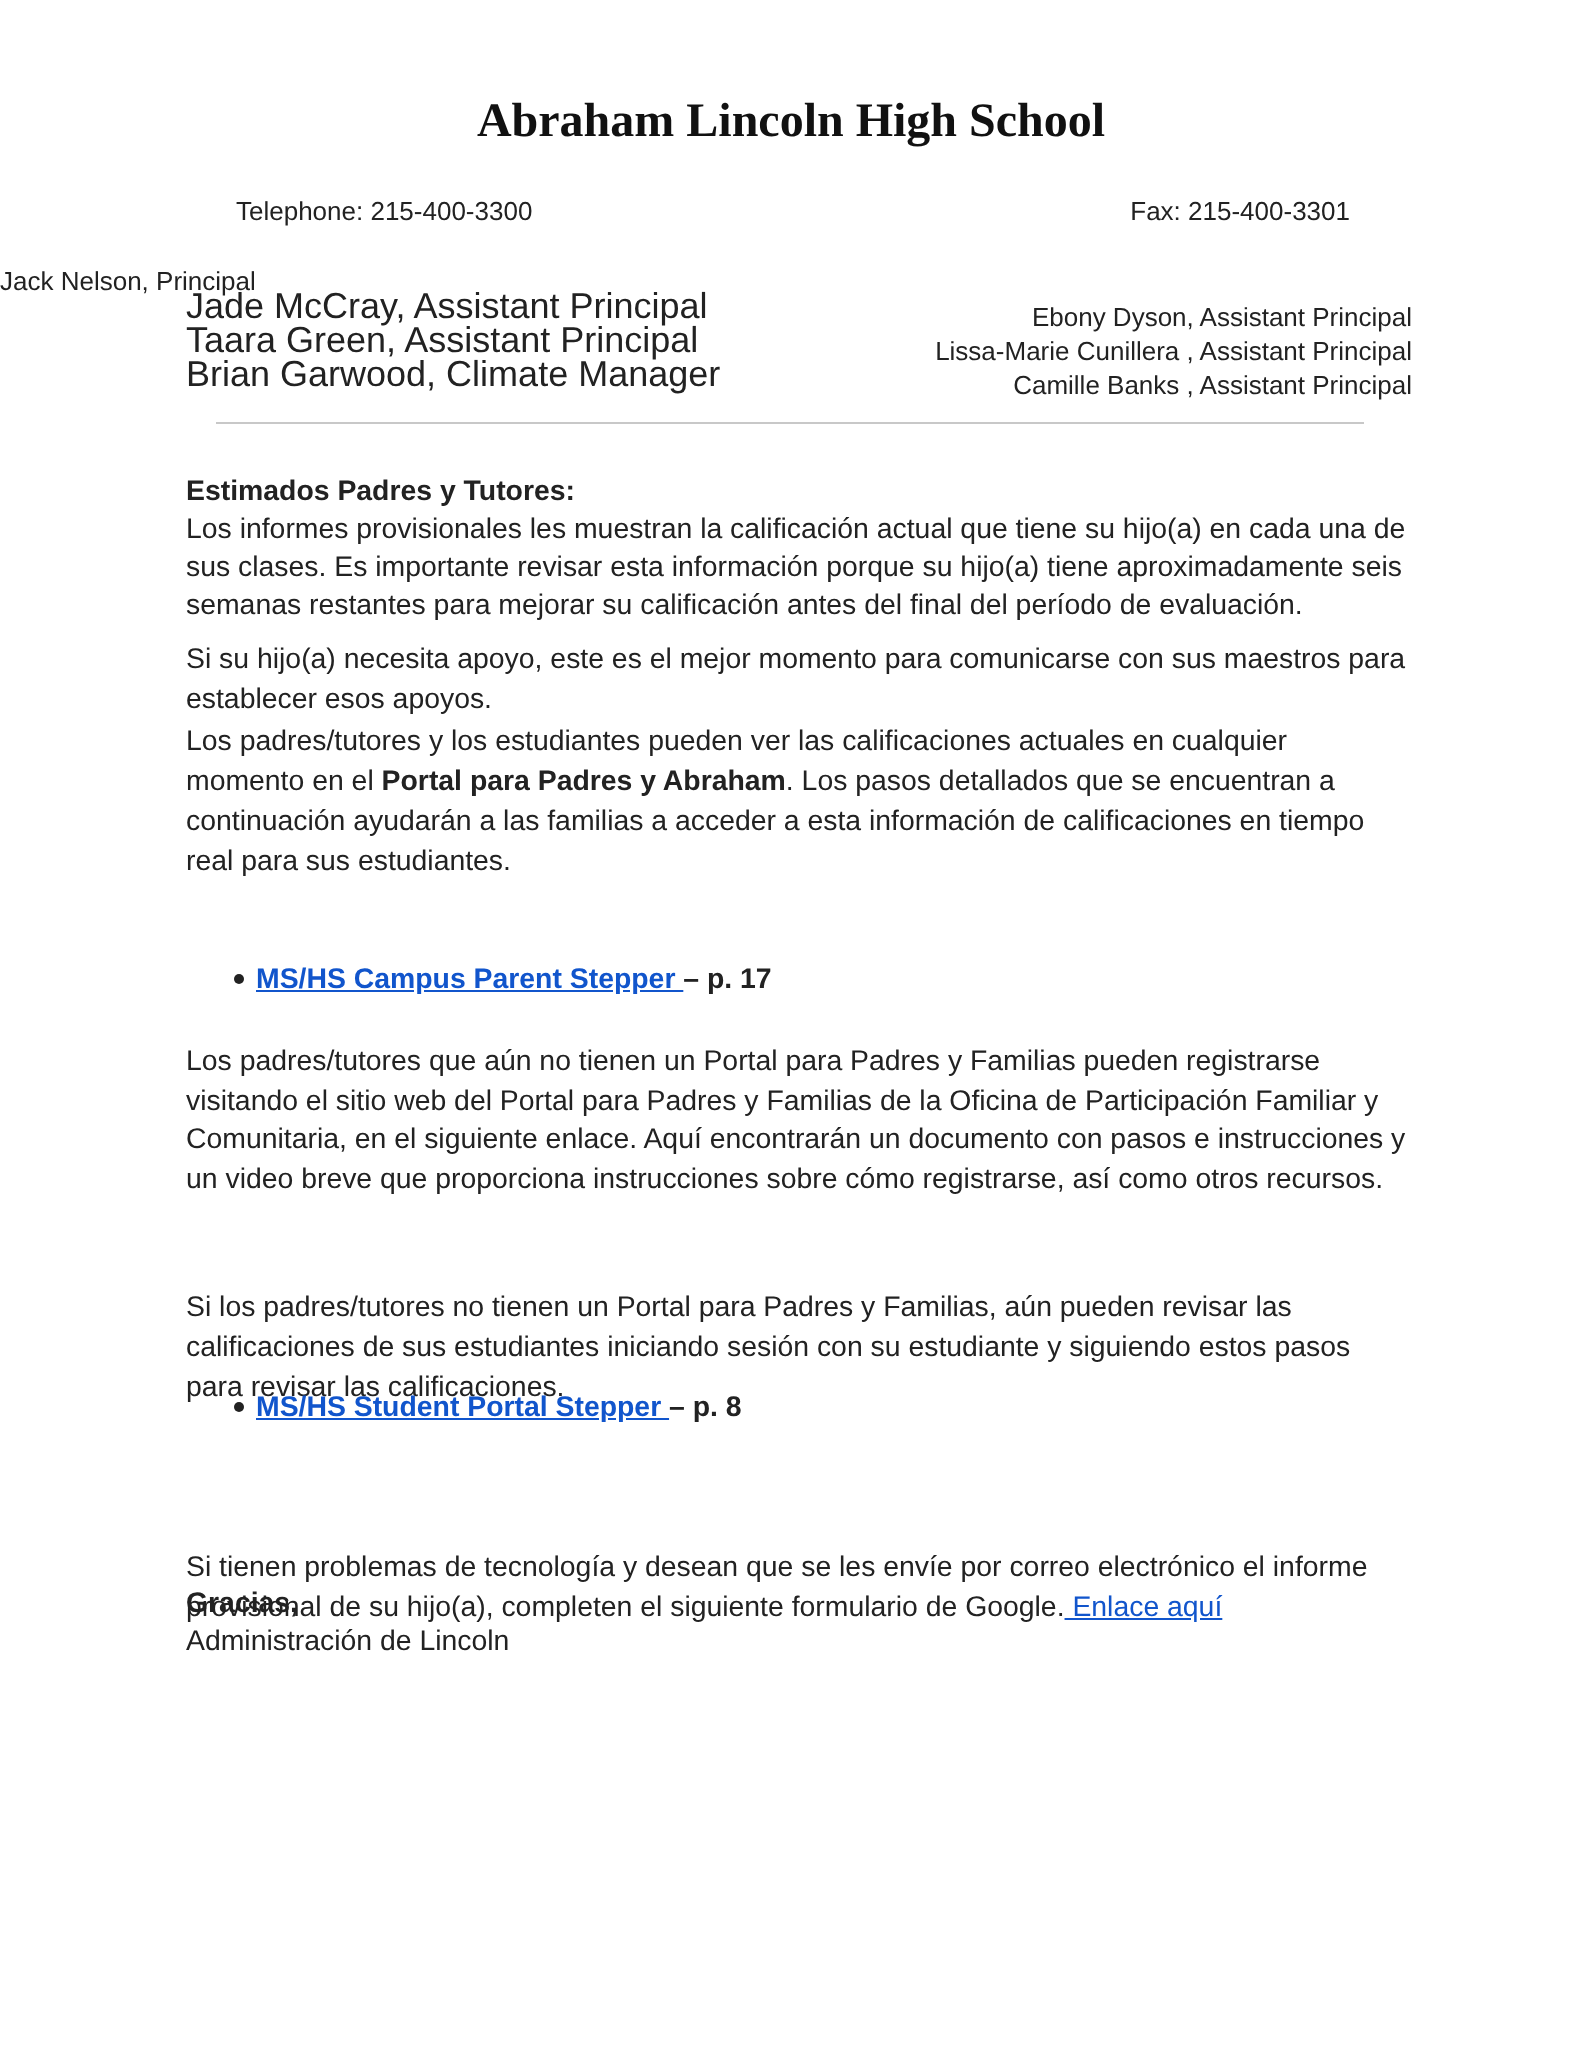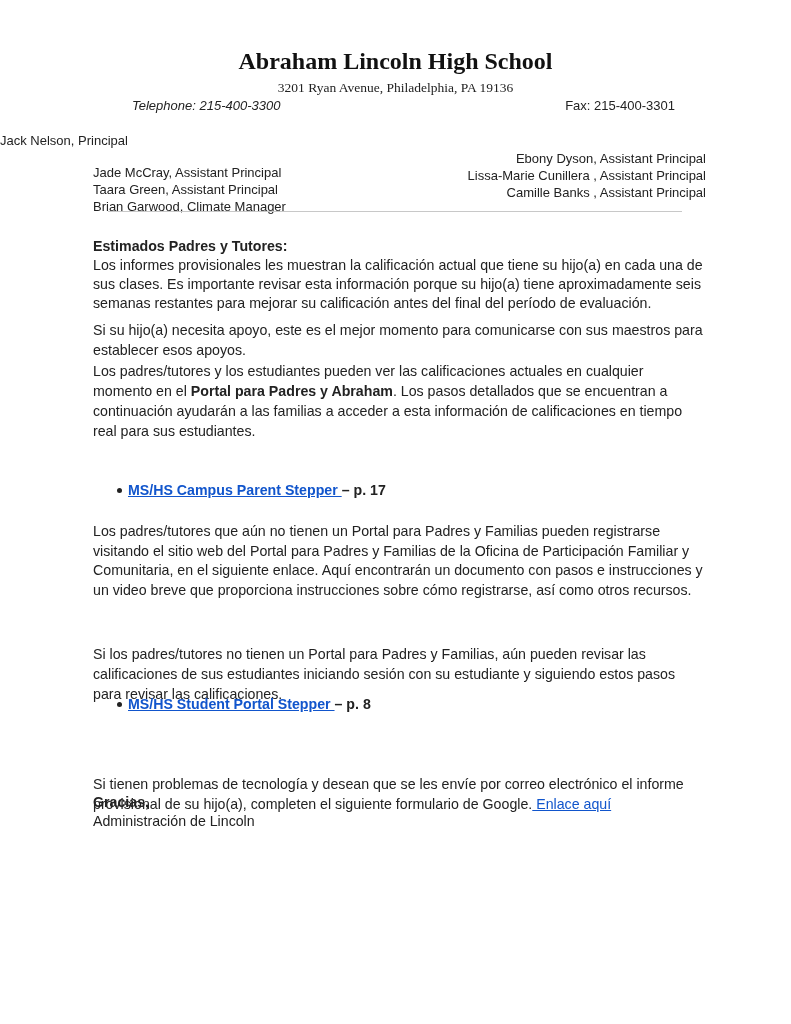--- a/index.html
+++ b/index.html
@@ -9,40 +9,39 @@
     }
     .page { position: absolute; left: 0; top: 0; width: 791px; height: 764px; padding-left: 16px; }
     .school-name {
       position: absolute; left: 0; width: 791px; top: 48px; text-align: center;
       font-family: "Liberation Serif", serif; font-weight: bold; font-size: 24px; color: #111;
     }
     .address {
       position: absolute; left: 0; width: 791px; top: 80px; text-align: center;
       font-family: "Liberation Serif", serif; font-size: 13.5px; color: #222;
     }
-    .phone { position: absolute; left: 132px; top: 98px; font-size: 13px; font-style: italic; }
+    .phone { position: absolute; left: 118px; top: 98px; font-size: 13px; }
     .fax { position: absolute; right: 132px; top: 98px; font-size: 13px; }
     .principal { position: absolute; left: 0; width: 791px; top: 133px; font-size: 13px; }
-    .staff-left { position: absolute; left: 93px; top: 164px; font-size: 13px; line-height: 17px; }
+    .staff-left { position: absolute; left: 93px; top: 145px; font-size: 18px; line-height: 17px; }
     .staff-right { position: absolute; right: 101px; top: 150px; font-size: 13px; line-height: 17px; text-align: right; }
     .divider { position: absolute; left: 108px; width: 574px; top: 211px; height: 1px; background: #c8c8c8; }
 
     .body-text { position: absolute; left: 93px; width: 610px; font-size: 14.2px; line-height: 19px; color: #222; }
     .greeting { font-weight: bold; }
     .bullet-line { position: absolute; left: 117px; font-size: 14.2px; font-weight: bold; color: #222; }
     .bullet-dot { display: inline-block; width: 5px; height: 5px; border-radius: 50%; background: #222; margin-right: 6px; vertical-align: middle; position: relative; top: -1px; }
     a.link { color: #1155cc; }
     .closing { position: absolute; left: 93px; top: 793px; font-size: 14.2px; line-height: 19px; }
   </style>
 </head>
 <body>
 
 <div class="page">
   <div class="school-name">Abraham Lincoln High School</div>
-  <div class="address">3201 Ryan Avenue, Philadelphia, PA 19136</div>
   <div class="phone">Telephone: 215-400-3300</div>
   <div class="fax">Fax: 215-400-3301</div>
 
   <div class="principal">Jack Nelson, Principal</div>
 
   <div class="staff-left">
     <div>Jade McCray, Assistant Principal</div>
     <div>Taara Green, Assistant Principal</div>
     <div>Brian Garwood, Climate Manager</div>
   </div>

